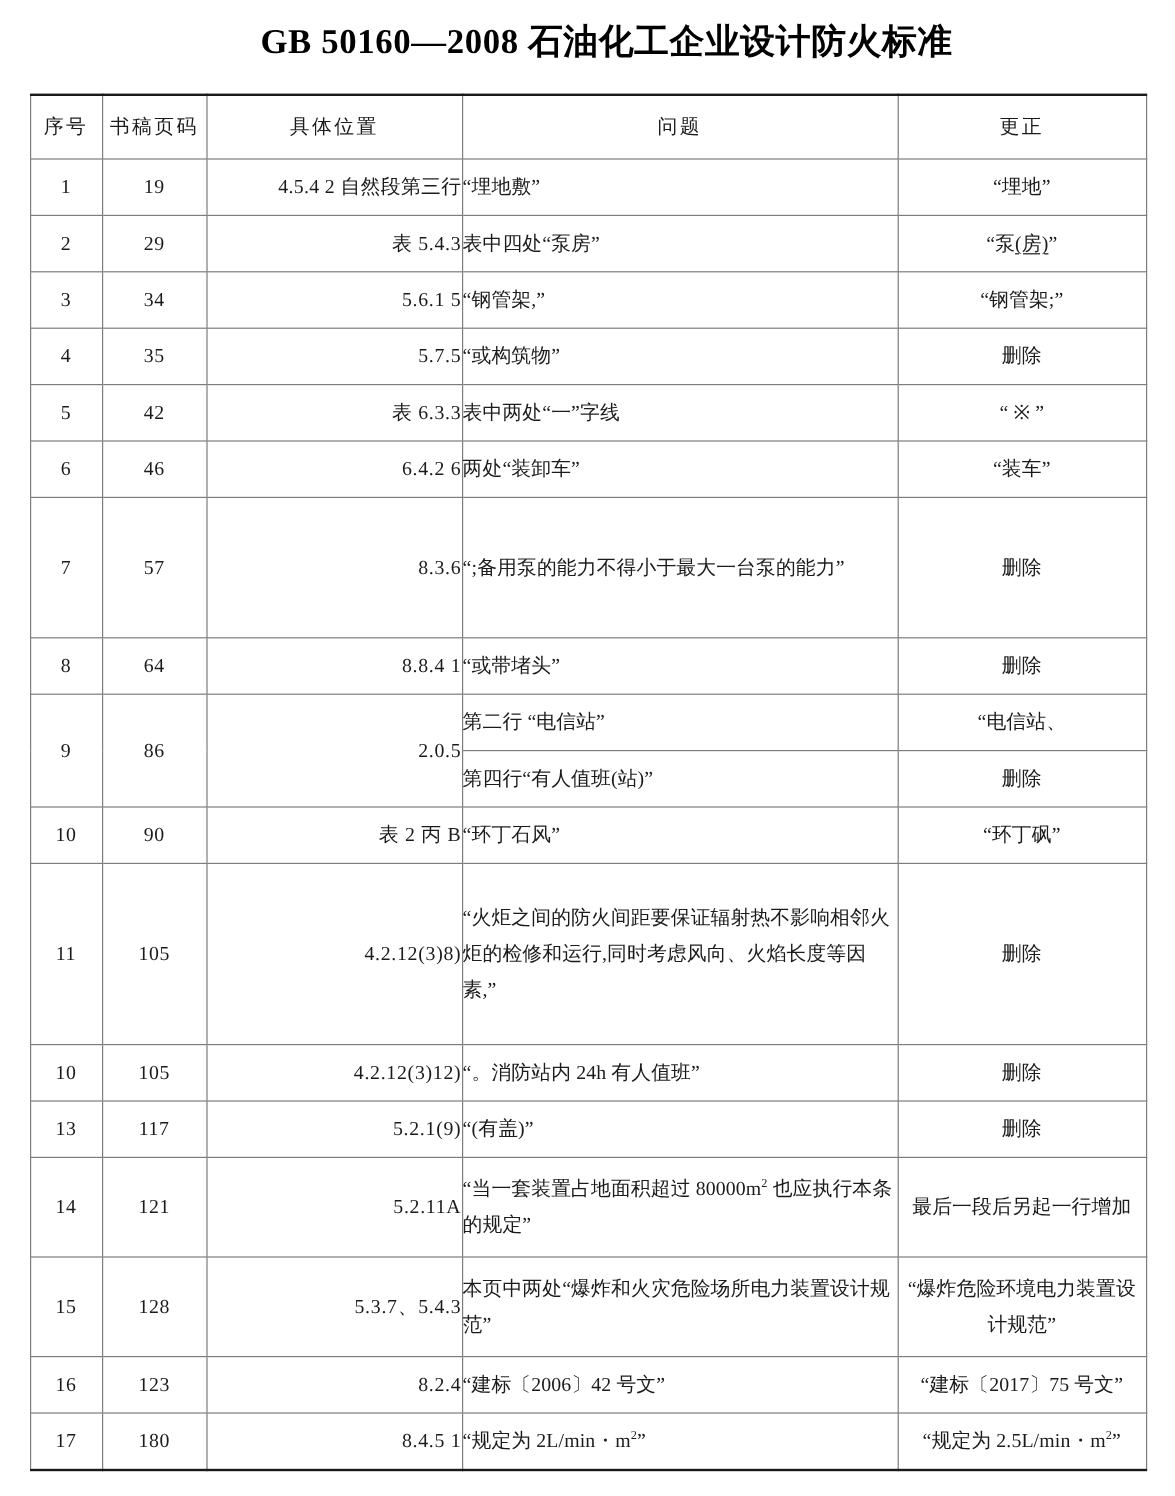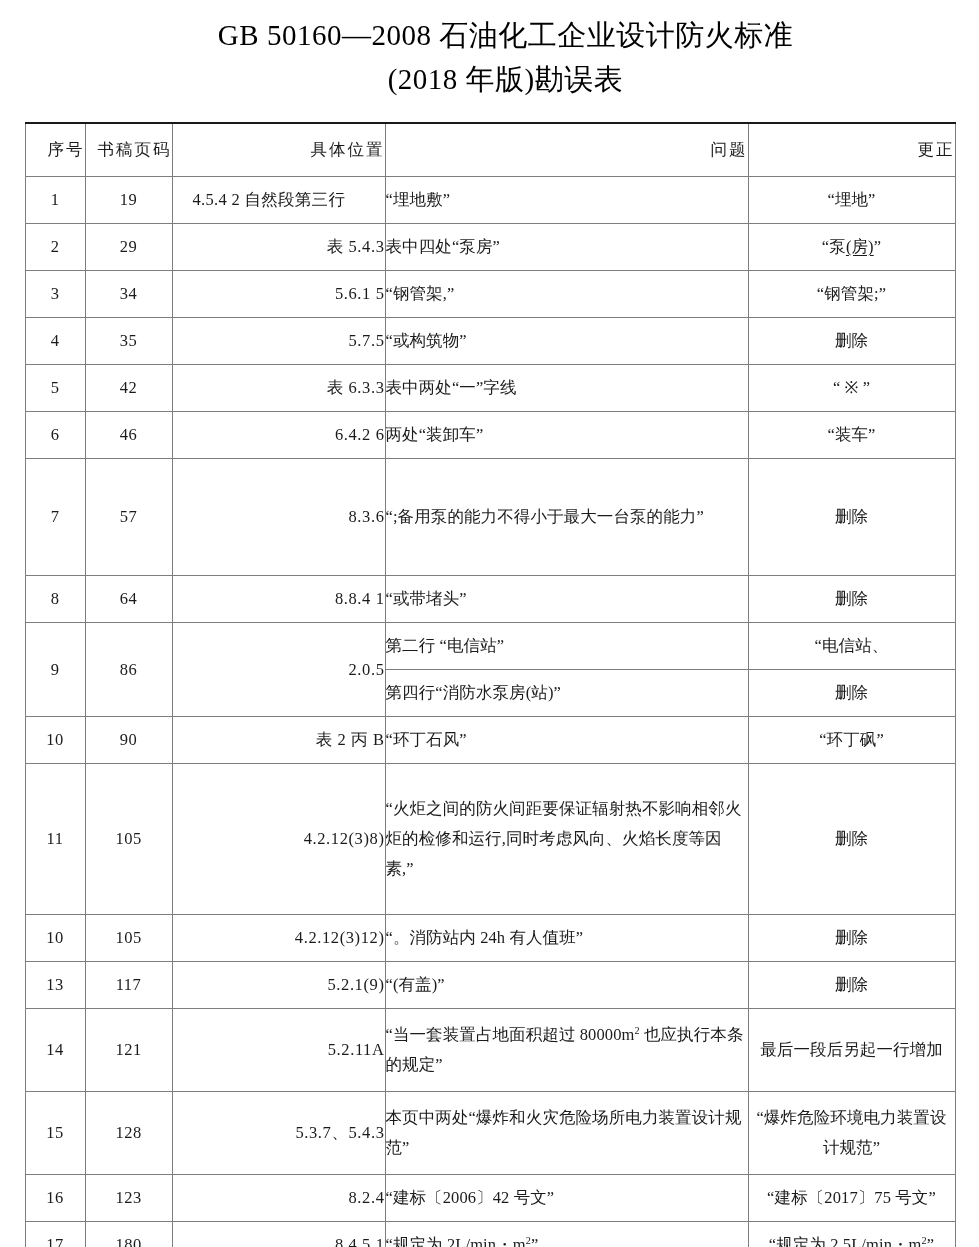--- a/index.html
+++ b/index.html
@@ -21,21 +21,21 @@
     box-sizing: border-box;
   }
 
   
   .title-block {
     padding-top: 14px;
     text-align: center;
   }
   .title-line {
     font-family: "Liberation Serif", "DejaVu Serif", serif;
-    font-weight: normal;
+    font-weight: bold;
     font-size: 29px;
     letter-spacing: 0.5px;
     line-height: 42px;
     color: #000;
     margin-left: 32px;
   }
   .title-line-2 {
     margin-top: 2px;
   }
 
@@ -64,38 +64,38 @@
     padding: 4px 0;
   }
   
   col.c-no     { width: 60px; }
   col.c-page   { width: 87px; }
   col.c-loc    { width: 213px; }
   col.c-prob   { width: 363px; }
   col.c-corr   { width: 207px; }
 
   th.hd {
-    text-align: right;
+    text-align: center;
     font-size: 17px;
     height: 44px;
     padding: 0;
     letter-spacing: 2px;
   }
   td.c-no-cell, td.c-page-cell {
     text-align: center;
     font-size: 16px;
     letter-spacing: 0.5px;
   }
   td.c-loc-cell {
     text-align: right;
     font-size: 16px;
     letter-spacing: 0.6px;
   }
   td.c-loc-cell.left-loc {
-    text-align: left;
+    text-align: right;
     padding-left: 20px;
     letter-spacing: 0.3px;
   }
   td.c-prob-cell {
     text-align: left;
     padding-left: 9px;
     padding-right: 7px;
     letter-spacing: 0.1px;
   }
   td.c-corr-cell {
@@ -124,21 +124,20 @@
     line-height: 0;
   }
 </style>
 </head>
 <body>
 
 <div class="page">
 
   <div class="title-block">
     <div class="title-line">GB 50160—2008 石油化工企业设计防火标准</div>
-    <div class="title-line title-line-2">(2018 年版)勘误表</div>
   </div>
 
   <div class="table-wrap">
     <table class="errata">
       <colgroup>
         <col class="c-no">
           <col class="c-page">
           <col class="c-loc">
           <col class="c-prob">
           <col class="c-corr">
@@ -221,21 +220,21 @@
         </tr>
 
         <tr>
           <td class="c-no-cell minh-2" rowspan="2">9</td>
           <td class="c-page-cell" rowspan="2">86</td>
           <td class="c-loc-cell" rowspan="2">2.0.5</td>
           <td class="c-prob-cell minh-1">第二行 “电信站”</td>
           <td class="c-corr-cell">“电信站、</td>
         </tr>
         <tr>
-          <td class="c-prob-cell minh-1">第四行“消防水泵房(站)”</td>
+          <td class="c-prob-cell minh-1">第四行“有人值班(站)”</td>
           <td class="c-corr-cell">删除</td>
         </tr>
 
         <tr>
           <td class="c-no-cell minh-1">10</td>
           <td class="c-page-cell">90</td>
           <td class="c-loc-cell">表 2 丙 B</td>
           <td class="c-prob-cell">“环丁石风”</td>
           <td class="c-corr-cell">“环丁砜”</td>
         </tr>

